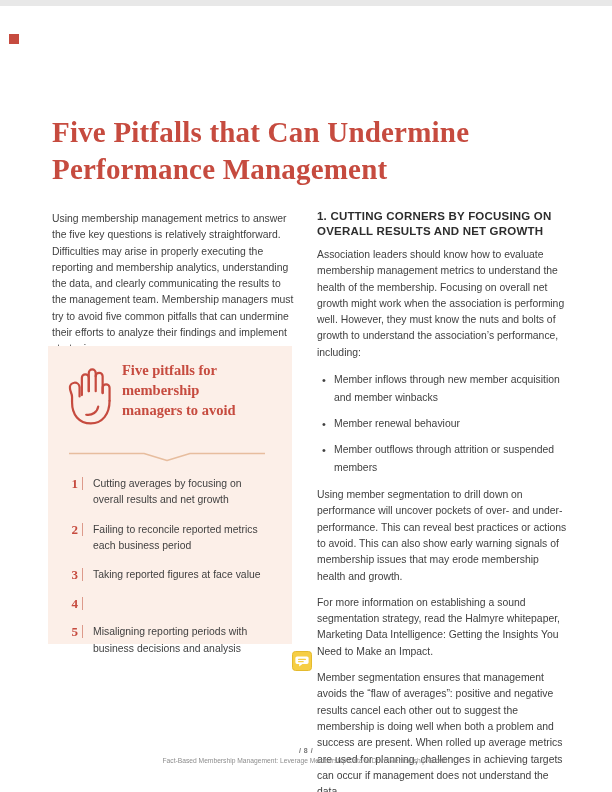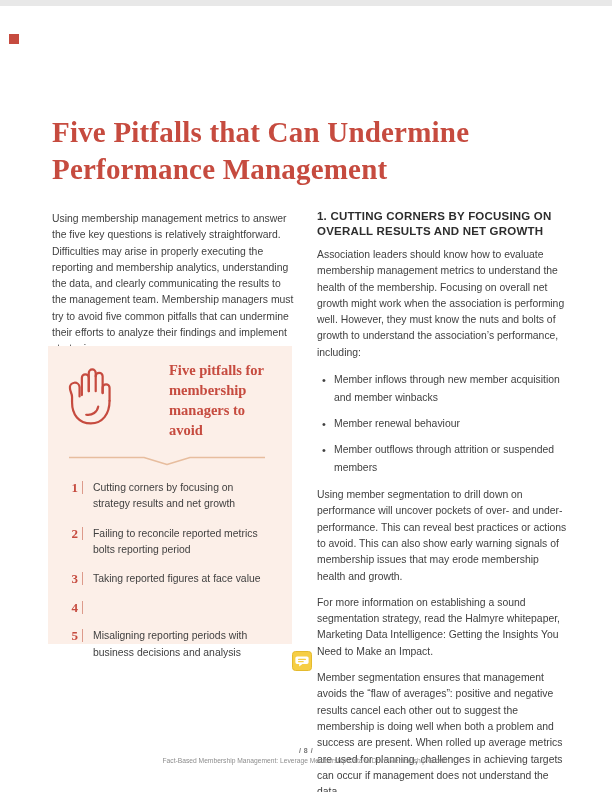--- a/index.html
+++ b/index.html
@@ -28,21 +28,21 @@
   .bullet-list{list-style:none;margin:0 0 10px 0;padding:0 0 0 17px;}
   .bullet-list li{position:relative;margin:0 0 8px 0;font-size:10.4px;line-height:18px;}
   .bullet-list li::before{
     content:"\2022";position:absolute;left:-12px;top:0;color:#3f3f3f;font-size:11px;
   }
   
   .pitfalls-box{
     position:absolute;left:48px;top:340px;width:244px;height:298px;
     background:var(--box_bg,#fcefe8);box-sizing:border-box;padding:14px 24px 0 18px;
   }
-  .box-header{display:flex;align-items:flex-start;min-height:76px;gap:47px;}
+  .box-header{display:flex;align-items:flex-start;min-height:76px;}
   .hand-wrap{flex:0 0 56px;padding-top:2px;}
   .box-title{
     margin:0 0 0 0;font-family:"Liberation Serif",serif;font-weight:bold;
     font-size:14.5px;line-height:20px;color:var(--accent,#c64b3f);width:140px;
   }
   .divider{display:block;margin:16px auto 0 auto;width:196px;height:10px;}
   .pitfall-list{list-style:none;margin:14px 0 0 0;padding:0;}
   .pitfall-list li{display:flex;margin:0 0 13px 0;}
   .pitfall-num{
     flex:0 0 12px;font-family:"Liberation Serif",serif;font-weight:bold;
@@ -93,26 +93,26 @@
     </div>
 
     <svg class="divider" viewBox="0 0 196 10">
       <path d="M0 1.5 H75 L98 8.5 L121 1.5 H196" fill="none" stroke="#e7bd9e" stroke-width="1.4" stroke-linejoin="round"></path>
     </svg>
 
     <ol class="pitfall-list">
       <li>
         <span class="pitfall-num">1</span>
         <span class="pitfall-bar"></span>
-        <span class="pitfall-txt">Cutting corners by focusing on strategy results and net growth</span>
+        <span class="pitfall-txt">Cutting averages by focusing on overall results and net growth</span>
       </li>
       <li>
         <span class="pitfall-num">2</span>
         <span class="pitfall-bar"></span>
-        <span class="pitfall-txt">Failing to reconcile reported metrics bolts reporting period</span>
+        <span class="pitfall-txt">Failing to reconcile reported metrics each business period</span>
       </li>
       <li>
         <span class="pitfall-num">3</span>
         <span class="pitfall-bar"></span>
         <span class="pitfall-txt">Taking reported figures at face value</span>
       </li>
       <li>
         <span class="pitfall-num">4</span>
         <span class="pitfall-bar"></span>
       </li>

